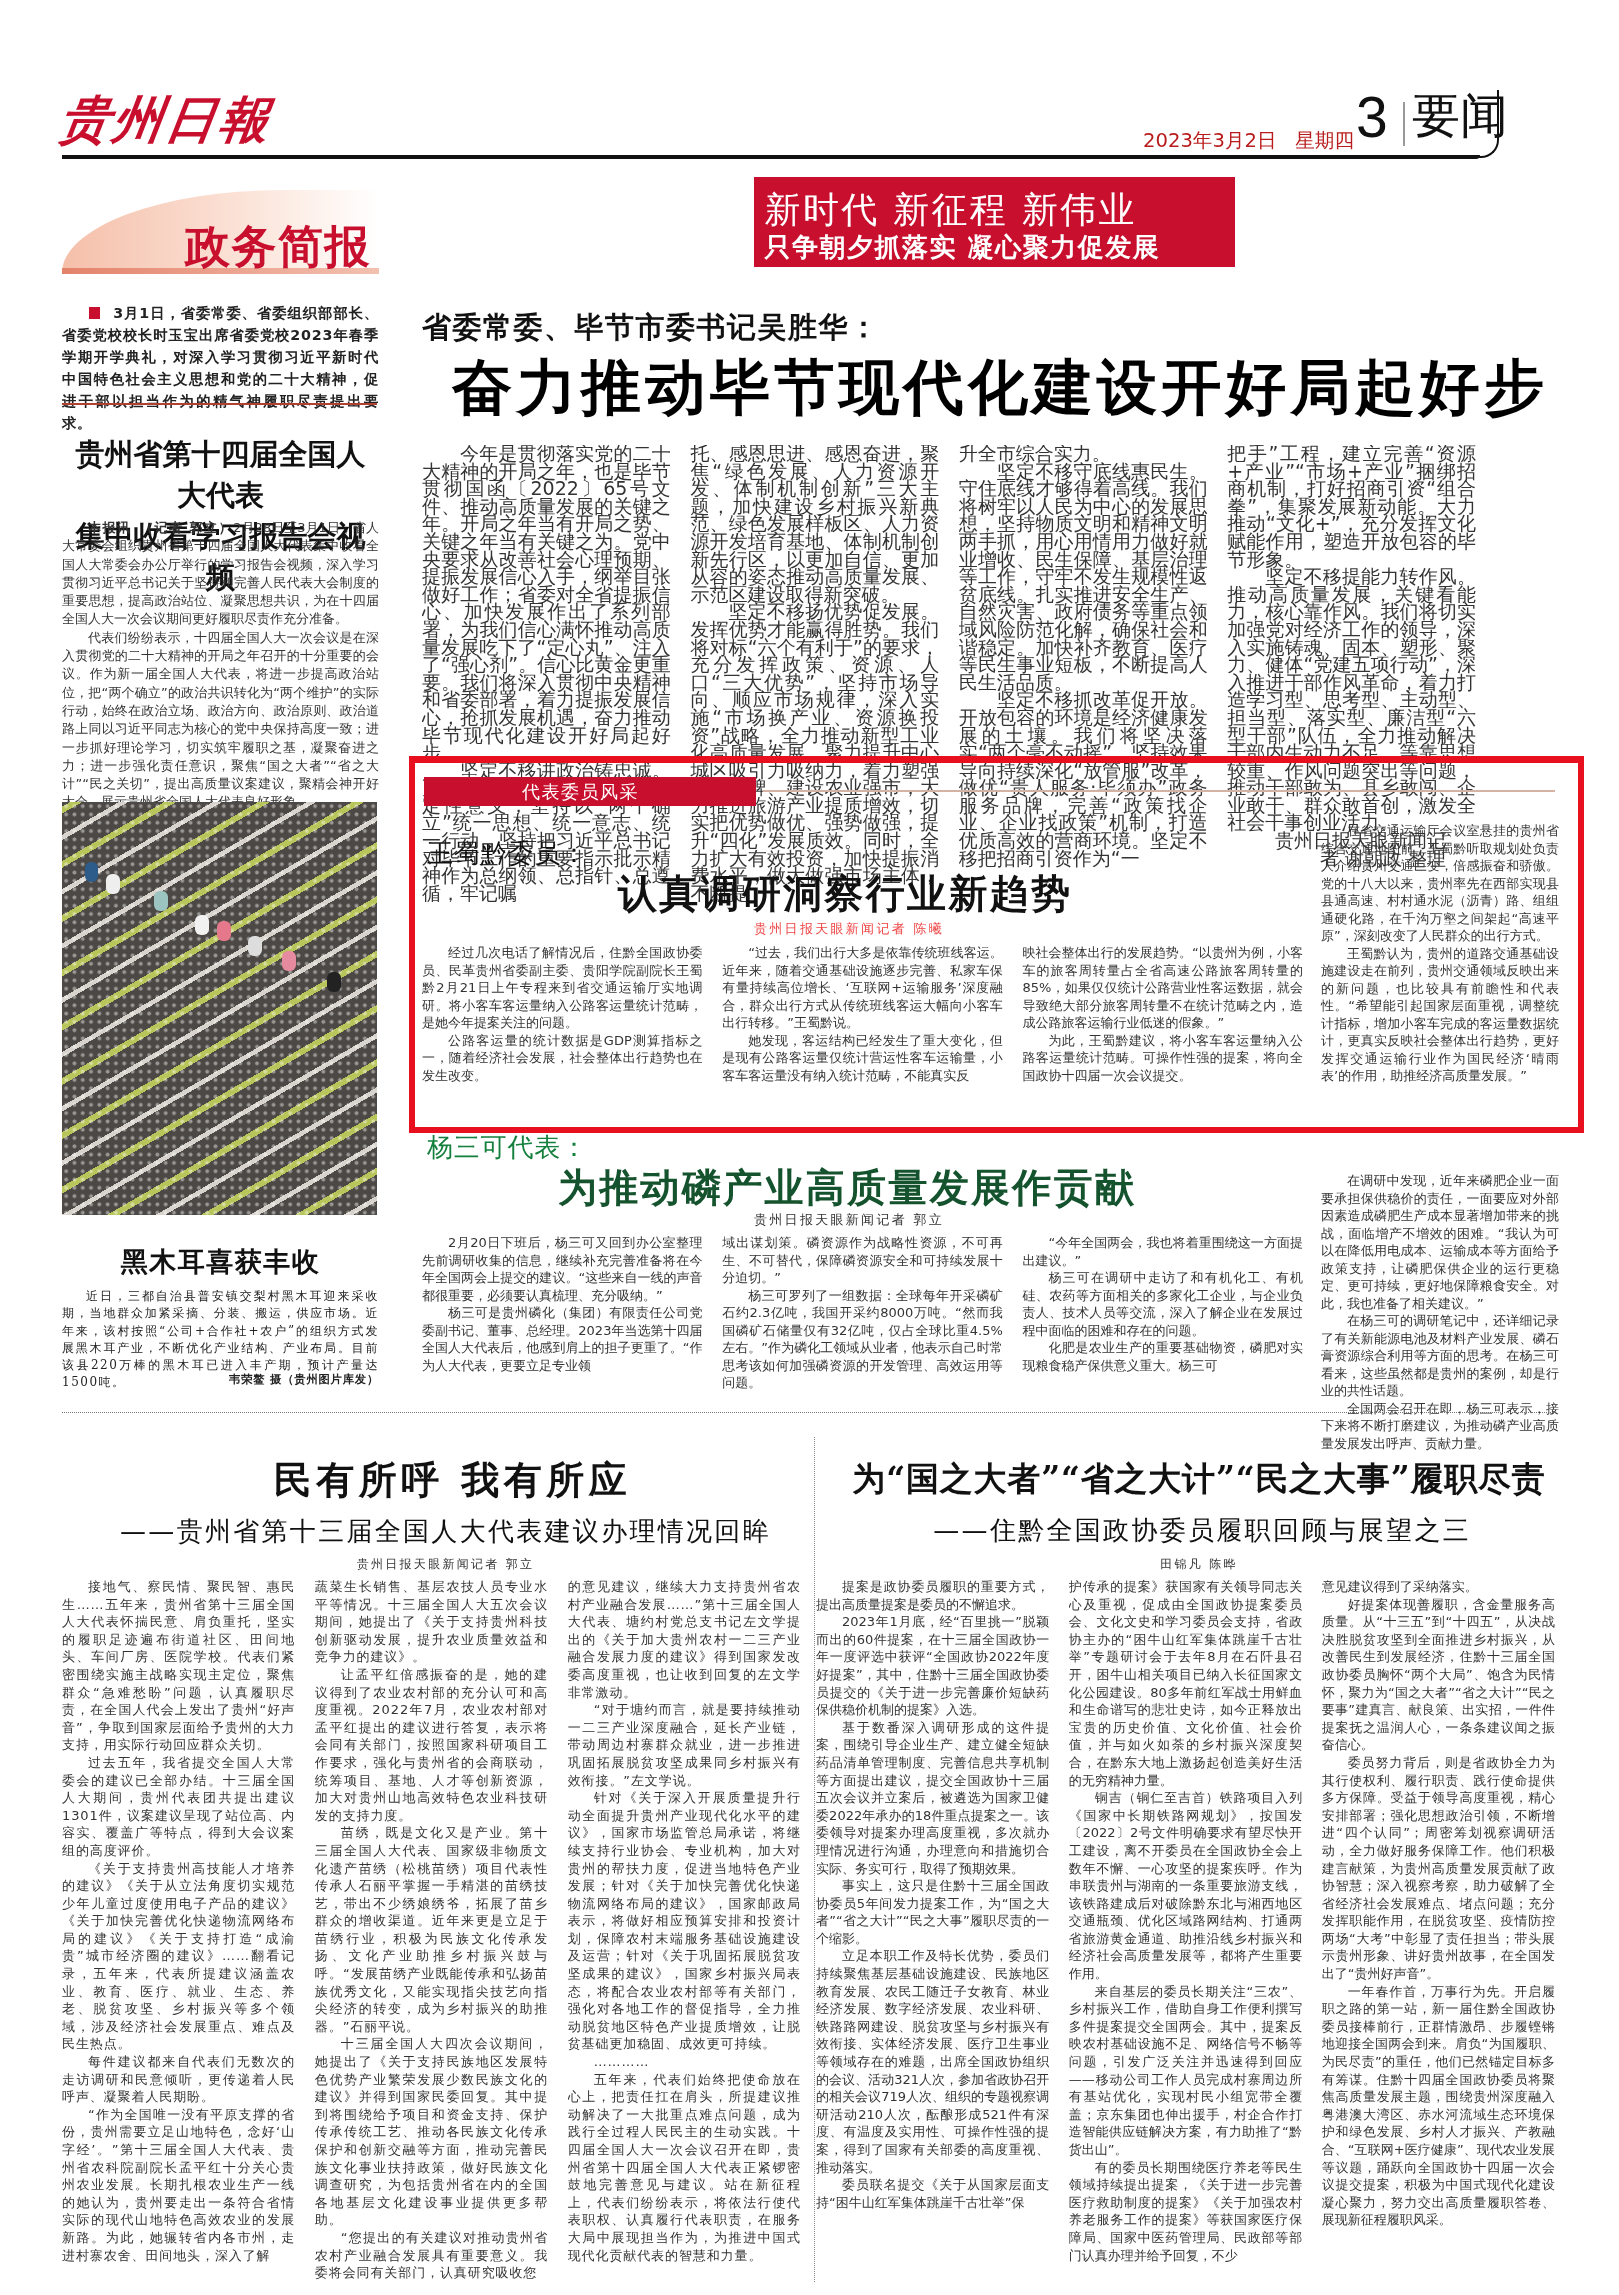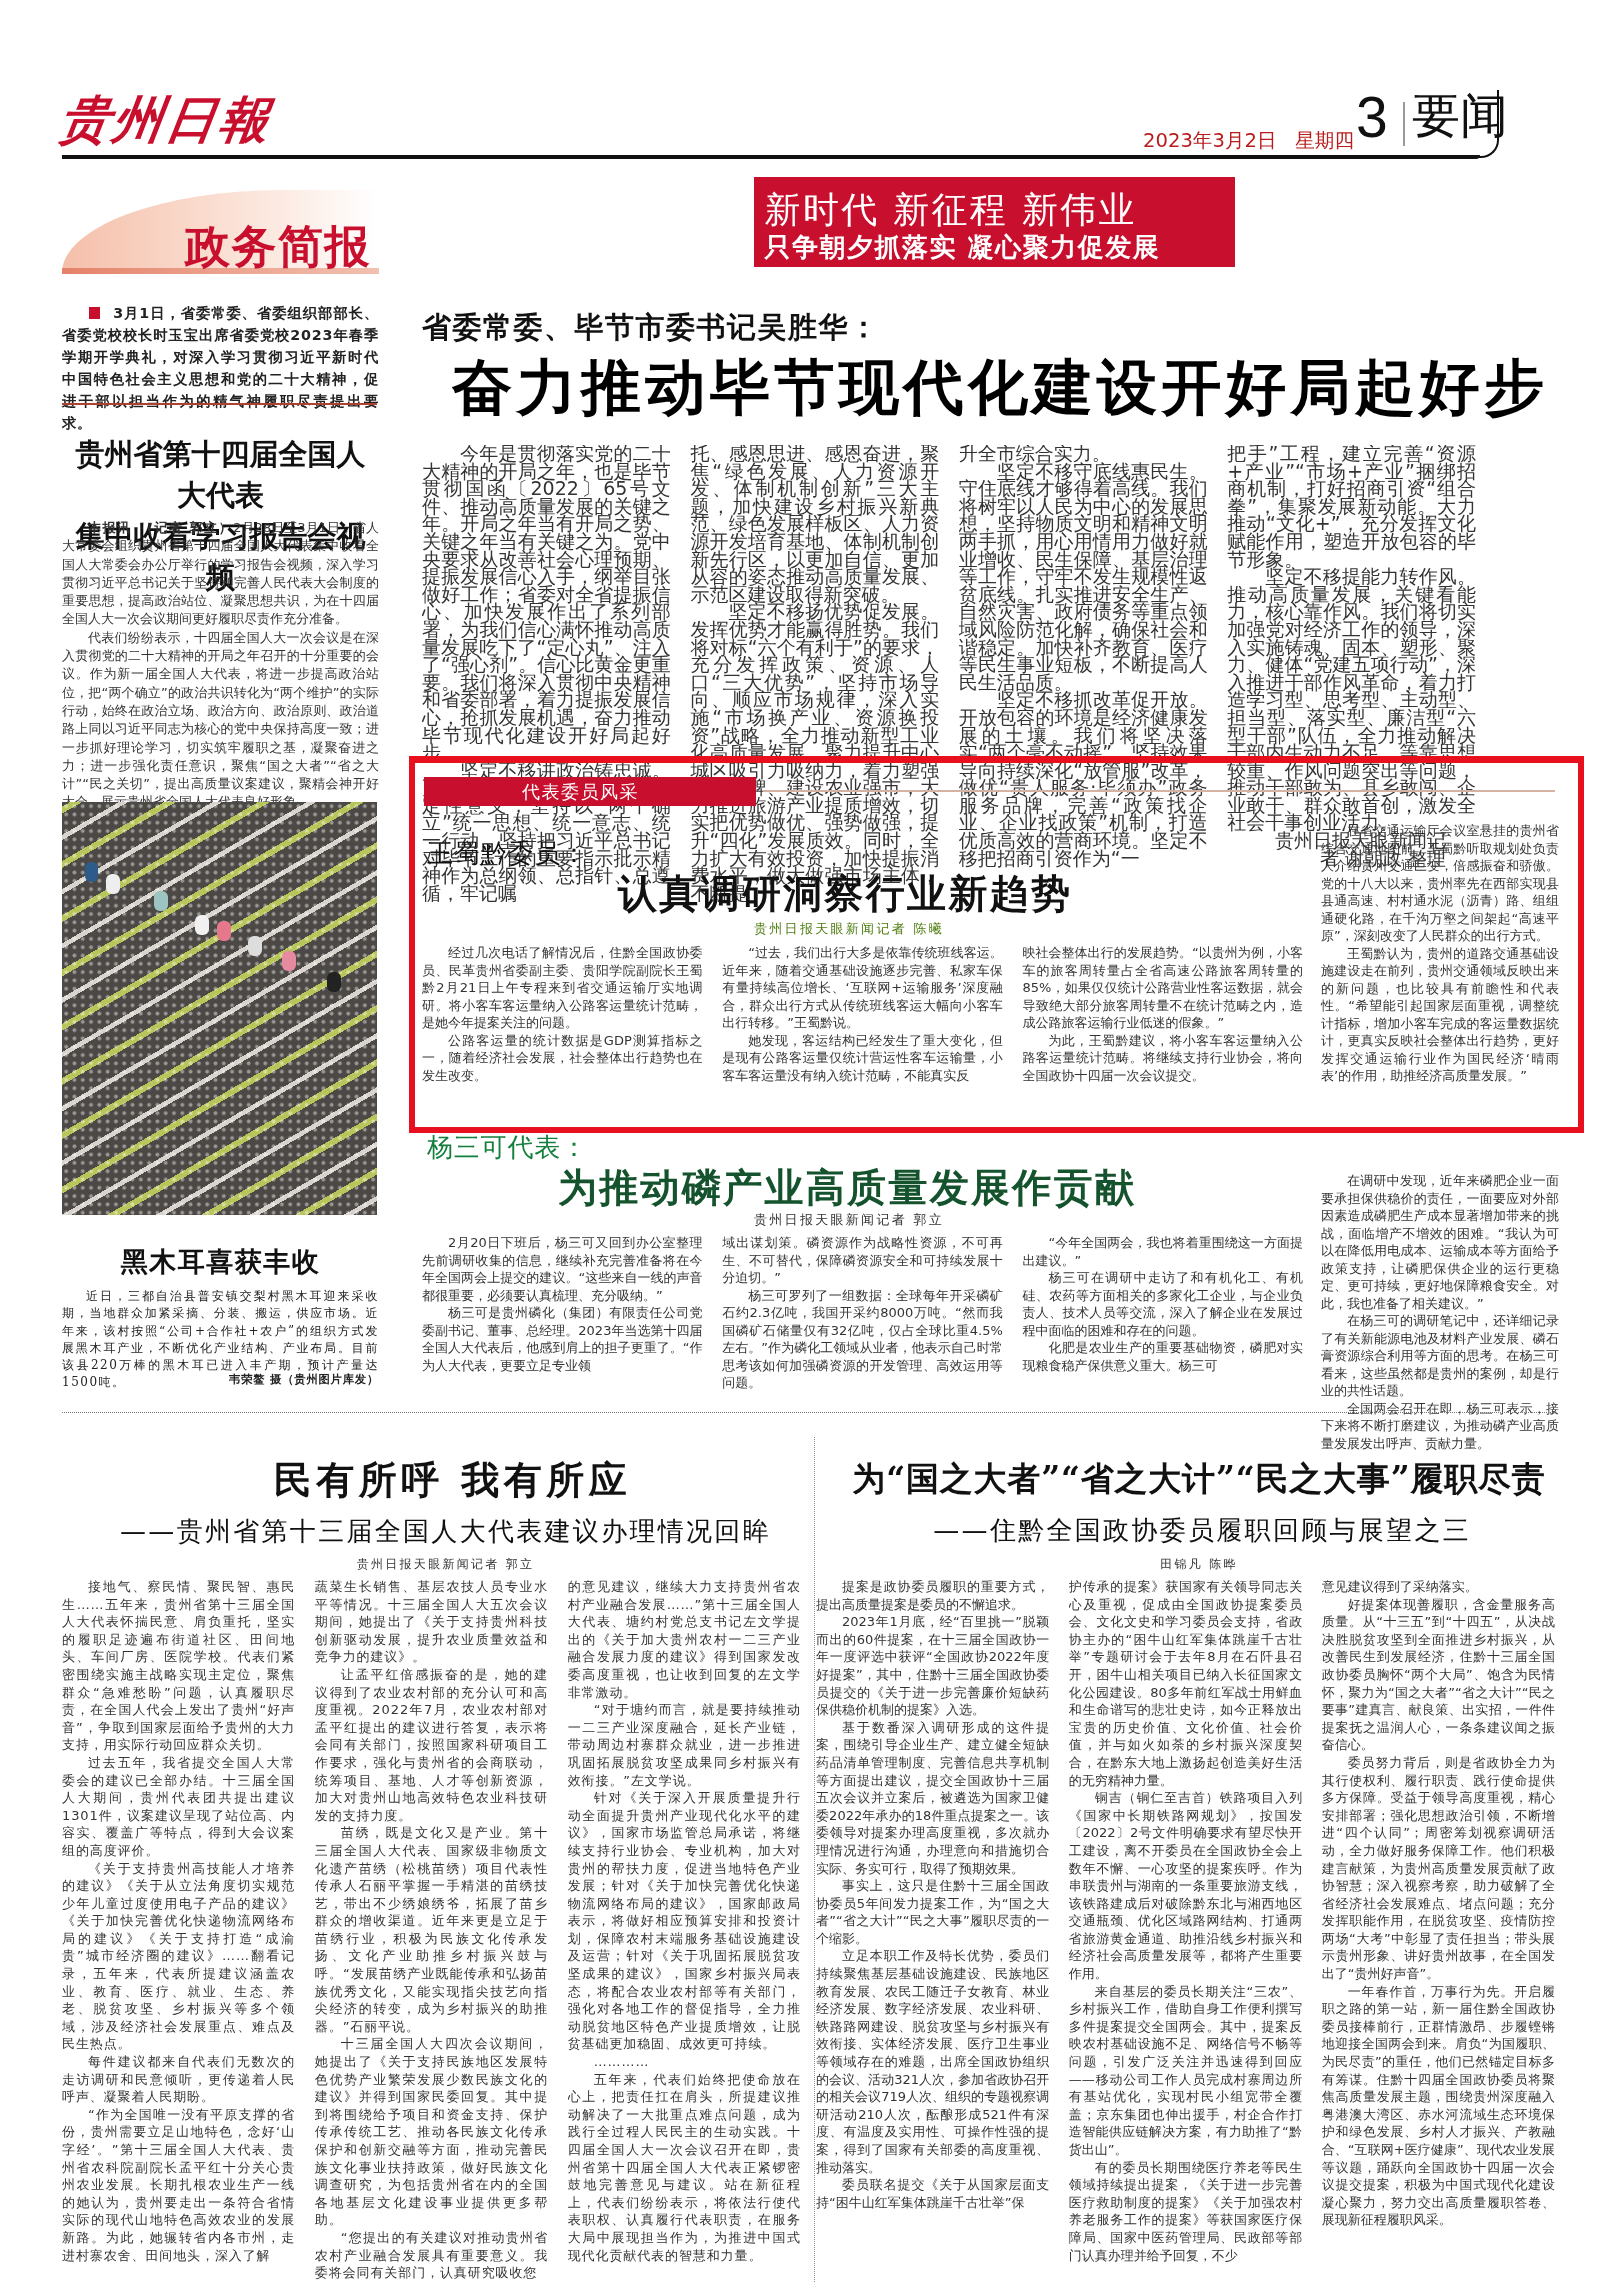--- a/index.html
+++ b/index.html
@@ -56,21 +56,21 @@
   .lead-body { left: 422px; top: 445px; width: 1054px; height: 317px; }
   .lead-body .cols > div { font-size: 19px; line-height: 17.6px; }
   .byline-right { text-align: right; padding-right: 30px; }
 
   
   .red-box { left: 409px; top: 756px; width: 1175px; height: 377px; border: 6px solid #e8101e; border-top-width: 7.5px; }
   .tag { left: 424px; top: 777px; width: 332px; height: 29px; background: #c8102e; color: #fff; font-size: 18px; line-height: 29px; padding-left: 98px; letter-spacing: 1.5px; }
   .tag-line { left: 763px; top: 790px; width: 792px; height: 1.5px; background: #d4b2a4; }
   .person-kicker { left: 427px; top: 836px; font-size: 26px; color: #111; letter-spacing: 0.8px; }
   .sub-headline { left: 618px; top: 867px; font-family: "DejaVu Serif", serif; font-size: 39px; font-weight: bold; color: #111; letter-spacing: 2.3px; }
-  .sub-byline { left: 754px; top: 920px; font-family: "DejaVu Serif", serif; font-size: 13px; color: #4d7c0f; letter-spacing: 2.3px; }
+  .sub-byline { left: 754px; top: 920px; font-family: "DejaVu Serif", serif; font-size: 13px; color: #ef4444; letter-spacing: 2.3px; }
   .box-body { left: 422px; top: 944px; width: 881px; height: 173px; }
   .box-body .cols > div, .box-right > div { font-size: 13px; line-height: 17.5px; }
   .box-right { left: 1321px; top: 822px; width: 238px; height: 296px; }
 
   
   .person-kicker2 { left: 427px; top: 1130px; font-size: 26px; color: #15803d; letter-spacing: 0.8px; }
   .sub-headline2 { left: 558px; top: 1161px; font-family: Liberation Serif, serif; font-size: 39px; font-weight: bold; color: #14532d; letter-spacing: 2.3px; }
   .sub-byline2 { left: 754px; top: 1211px; font-family: "DejaVu Serif", serif; font-size: 13px; color: #333; letter-spacing: 2.3px; }
   .yang-body { left: 422px; top: 1234px; width: 881px; height: 166px; }
   .yang-body .cols > div, .yang-right > div { font-size: 13px; line-height: 17.5px; }
@@ -185,21 +185,21 @@
     <div>
         <p>经过几次电话了解情况后，住黔全国政协委员、民革贵州省委副主委、贵阳学院副院长王蜀黔2月21日上午专程来到省交通运输厅实地调研。将小客车客运量纳入公路客运量统计范畴，是她今年提案关注的问题。</p>
         <p>公路客运量的统计数据是GDP测算指标之一，随着经济社会发展，社会整体出行趋势也在发生改变。</p>
       </div>
     <div>
         <p>“过去，我们出行大多是依靠传统班线客运。近年来，随着交通基础设施逐步完善、私家车保有量持续高位增长、‘互联网+运输服务’深度融合，群众出行方式从传统班线客运大幅向小客车出行转移。”王蜀黔说。</p>
         <p>她发现，客运结构已经发生了重大变化，但是现有公路客运量仅统计营运性客车运输量，小客车客运量没有纳入统计范畴，不能真实反</p>
       </div>
     <div>
         <p style="text-indent: 0px;">映社会整体出行的发展趋势。“以贵州为例，小客车的旅客周转量占全省高速公路旅客周转量的85%，如果仅仅统计公路营业性客运数据，就会导致绝大部分旅客周转量不在统计范畴之内，造成公路旅客运输行业低迷的假象。”</p>
-        <p>为此，王蜀黔建议，将小客车客运量纳入公路客运量统计范畴。将继续支持行业协会，将向全国政协十四届一次会议提交。</p>
+        <p>为此，王蜀黔建议，将小客车客运量纳入公路客运量统计范畴。可操作性强的提案，将向全国政协十四届一次会议提交。</p>
       </div>
   </div>
 </div>
 <div class="abs box-right body-text">
   <div>
       <p>在省交通运输厅会议室悬挂的贵州省综合交通地图前，王蜀黔听取规划处负责人介绍贵州交通巨变，倍感振奋和骄傲。党的十八大以来，贵州率先在西部实现县县通高速、村村通水泥（沥青）路、组组通硬化路，在千沟万壑之间架起“高速平原”，深刻改变了人民群众的出行方式。</p>
       <p>王蜀黔认为，贵州的道路交通基础设施建设走在前列，贵州交通领域反映出来的新问题，也比较具有前瞻性和代表性。“希望能引起国家层面重视，调整统计指标，增加小客车完成的客运量数据统计，更真实反映社会整体出行趋势，更好发挥交通运输行业作为国民经济‘晴雨表’的作用，助推经济高质量发展。”</p>
     </div>
 </div>
 

